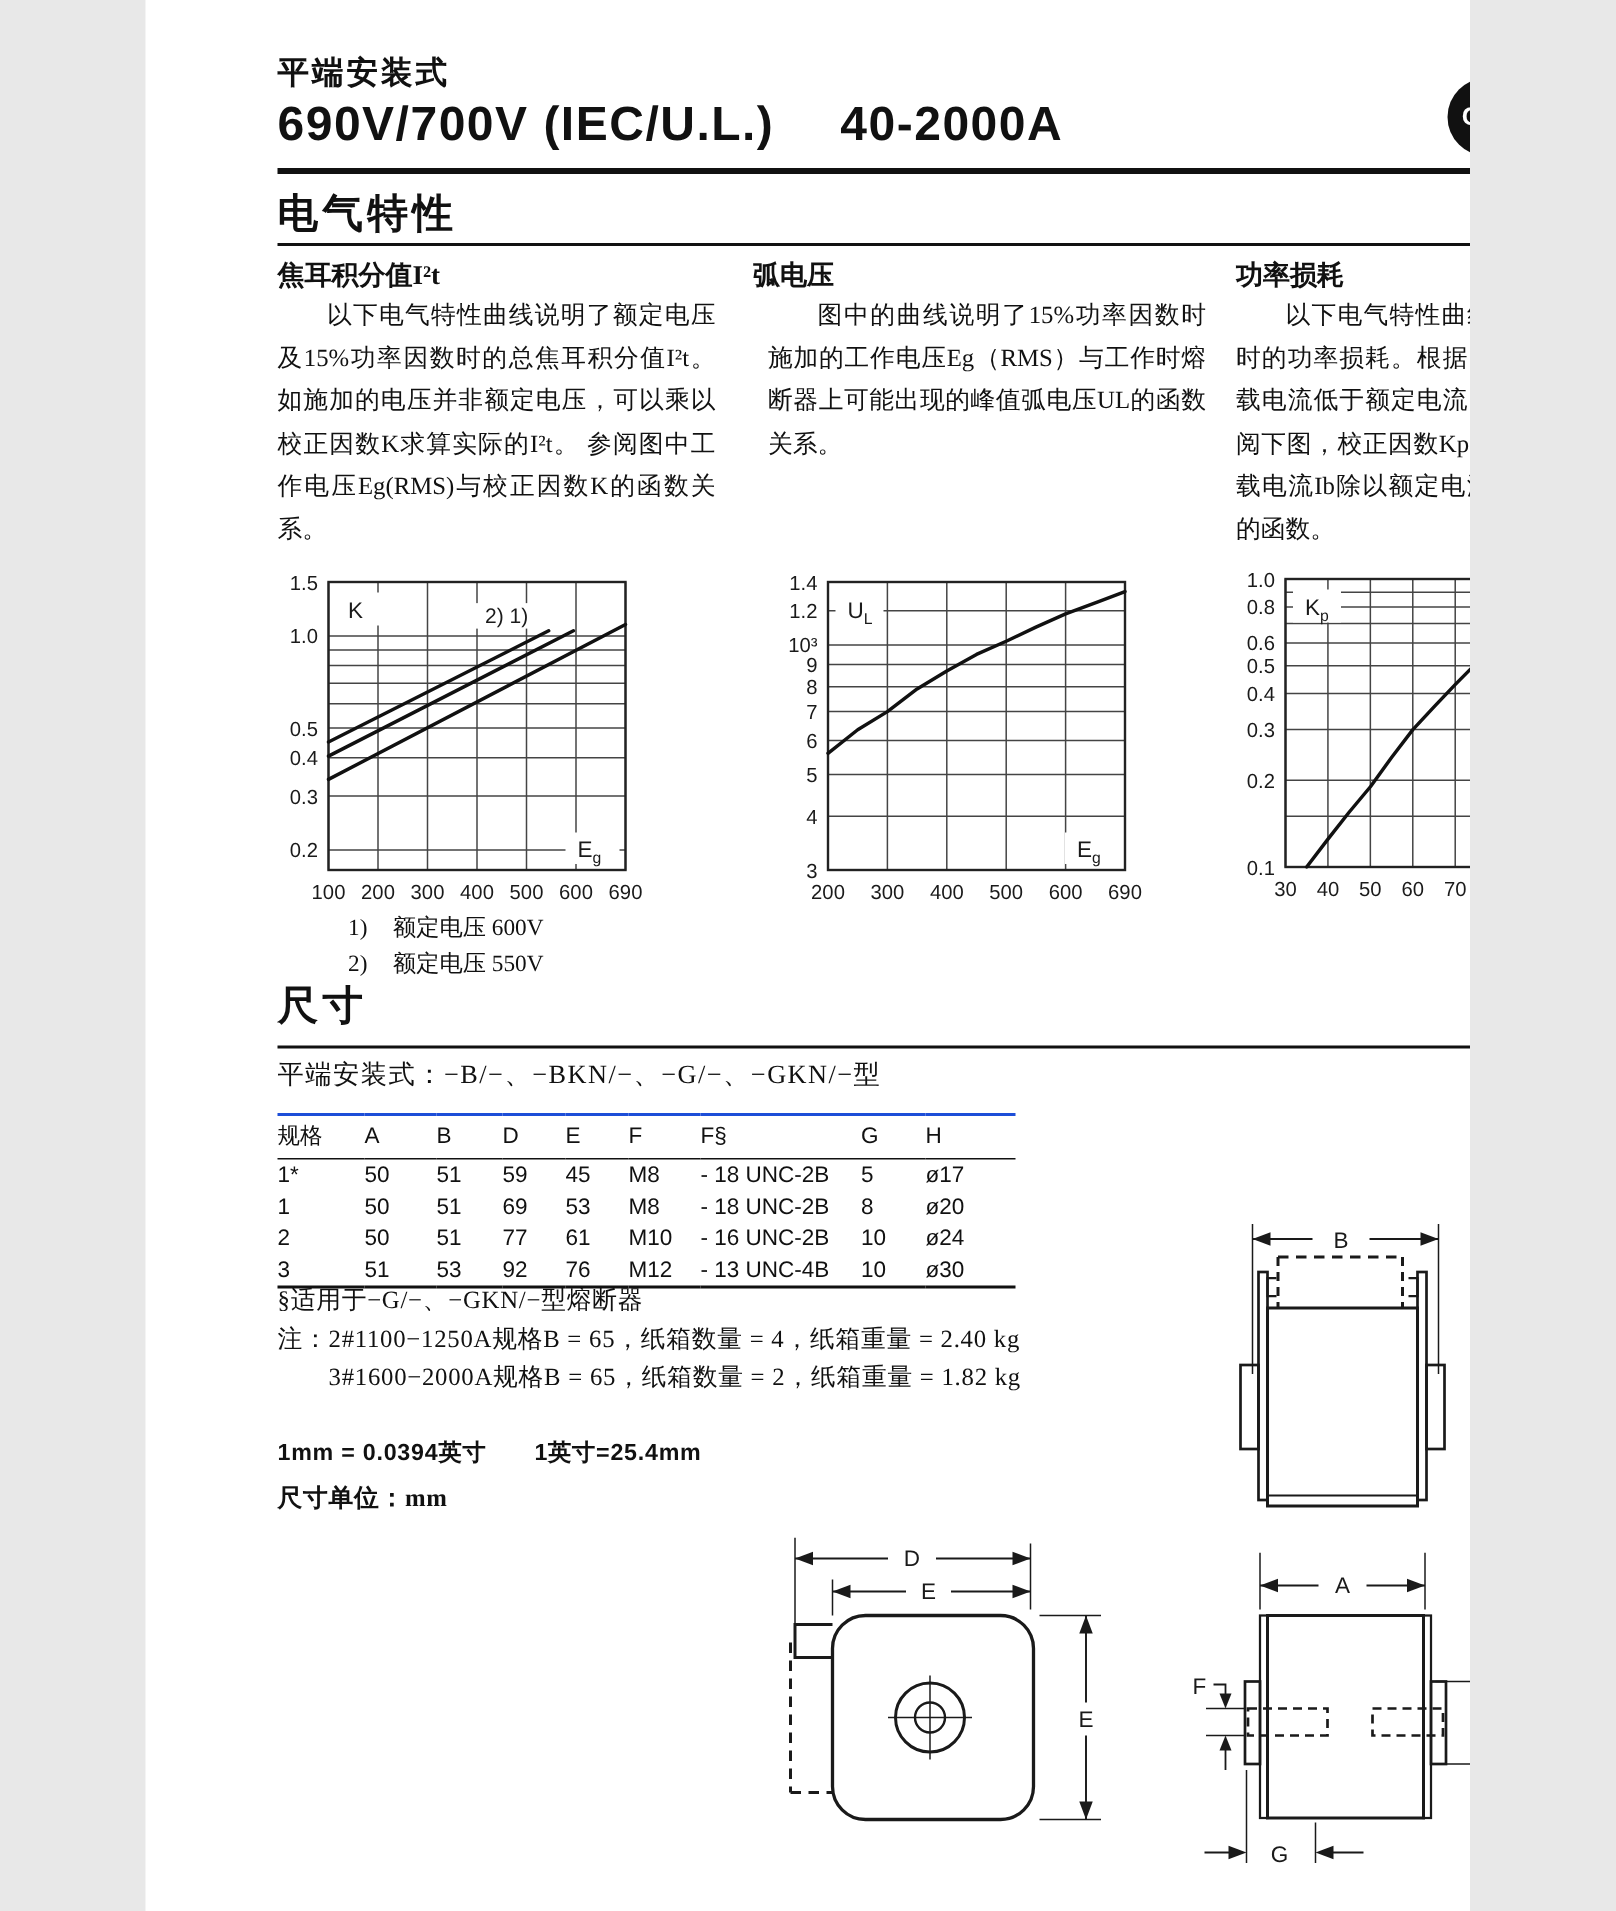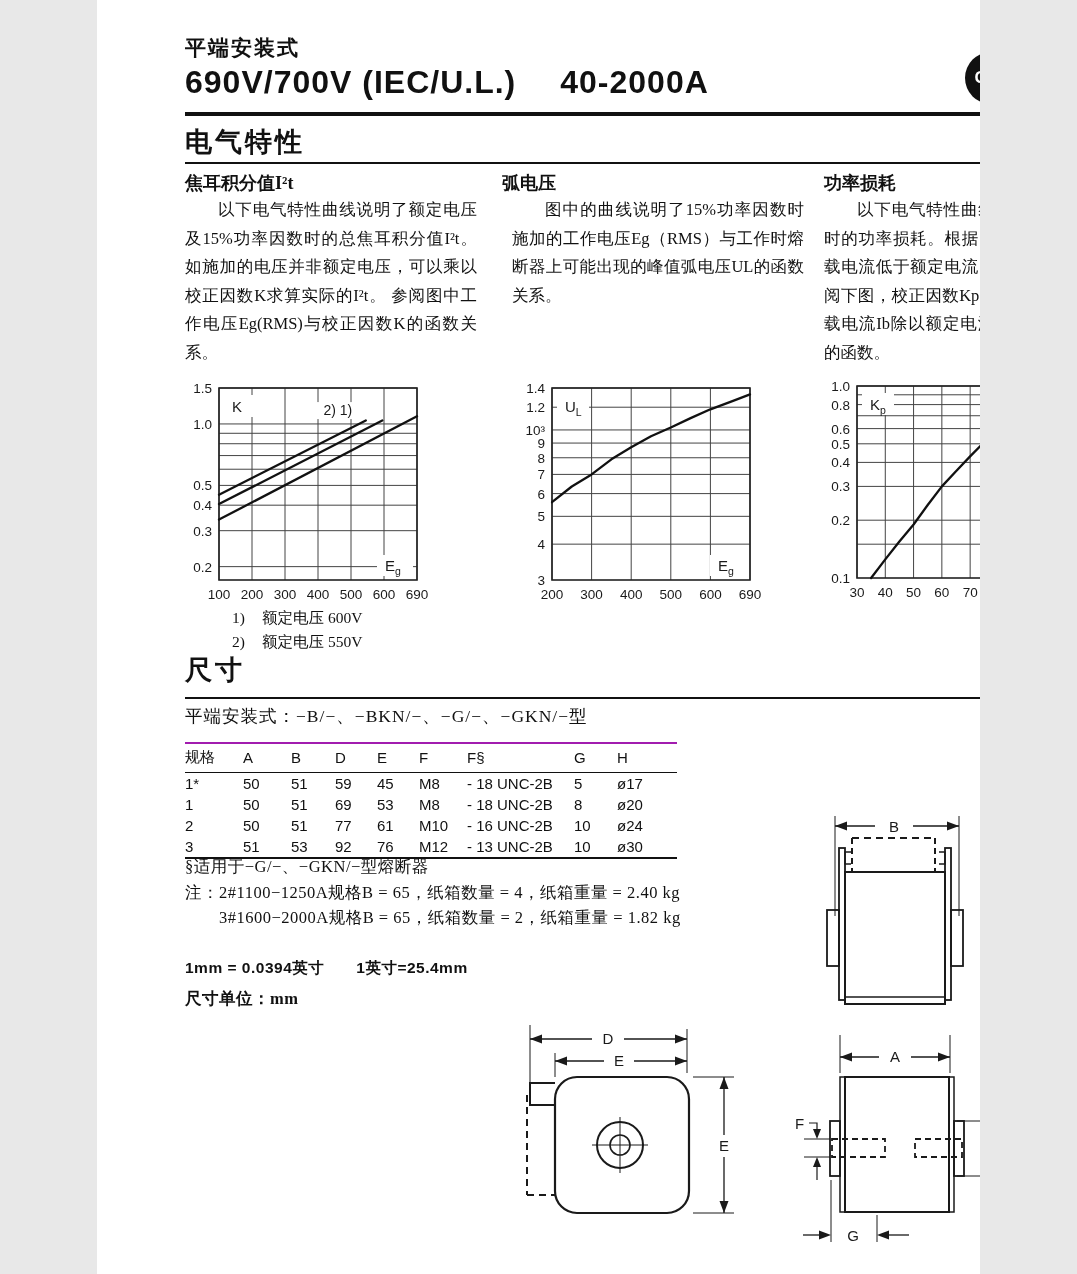--- a/index.html
+++ b/index.html
@@ -18,21 +18,21 @@
   .col-head{font-size:18px;font-weight:bold;}
   .col-body{font-size:16.5px;line-height:28.5px;text-align:justify;text-indent:2em;}
   .chart{position:absolute;width:252px;height:232px;}
   .chart svg text{font-family:"Liberation Sans","DejaVu Sans",sans-serif;fill:#1a1a1a;}
   .footnote-line{position:absolute;left:135px;font-size:15.5px;}
   .footnote-line .num{display:inline-block;width:30px;}
   .dim-subtitle{left:88px;top:704px;font-size:17.5px;letter-spacing:1px;}
   table.dims{position:absolute;left:88px;top:742px;border-collapse:collapse;
     font-family:"Liberation Sans","DejaVu Sans",sans-serif;font-size:15px;}
   table.dims th,table.dims td{text-align:left;padding:2px 0 2px 0;font-weight:normal;}
-  table.dims thead tr{border-top:2px solid #a21caf;border-bottom:1.5px solid #111;}
+  table.dims thead tr{border-top:2px solid #1d4ed8;border-bottom:1.5px solid #111;}
   table.dims tbody tr:last-child{border-bottom:2px solid #111;}
   table.dims th{padding-top:4px;padding-bottom:5px;}
   .note{position:absolute;left:88px;font-size:16.5px;letter-spacing:0.5px;}
   .logos{position:absolute;left:855px;top:42px;width:200px;height:75px;}
   .csa-circle{position:absolute;left:13px;top:10px;width:52px;height:52px;border-radius:50%;
     background:#111;color:#fff;display:flex;align-items:center;justify-content:center;
     font-family:"Liberation Sans",sans-serif;font-weight:bold;font-size:17px;letter-spacing:-1px;}
   .csa-reg{position:absolute;left:70px;top:24px;font-size:10px;font-family:"Liberation Sans",sans-serif;}
   .csa-tri{position:absolute;left:76px;top:44px;width:0;height:0;
     border-left:9px solid transparent;border-right:9px solid transparent;border-bottom:15px solid #111;}
@@ -258,21 +258,21 @@
           <td>10</td>
           <td>ø24</td>
         </tr>
         <tr>
           <td>3</td>
           <td>51</td>
           <td>53</td>
           <td>92</td>
           <td>76</td>
           <td>M12</td>
-          <td>- 13 UNC-2B</td>
+          <td>- 13 UNC-4B</td>
           <td>10</td>
           <td>ø30</td>
         </tr>
       </tbody>
   </table>
 
   <div class="note" style="top:856px;">§适用于−G/−、−GKN/−型熔断器</div>
   <div class="note" style="top:882px;">注：2#1100−1250A规格B = 65，纸箱数量 = 4，纸箱重量 = 2.40 kg</div>
   <div class="note" style="top:907px;left:122px;">3#1600−2000A规格B = 65，纸箱数量 = 2，纸箱重量 = 1.82 kg</div>
   <div class="note" style="top:988px;font-weight:bold;">尺寸单位：mm</div>

